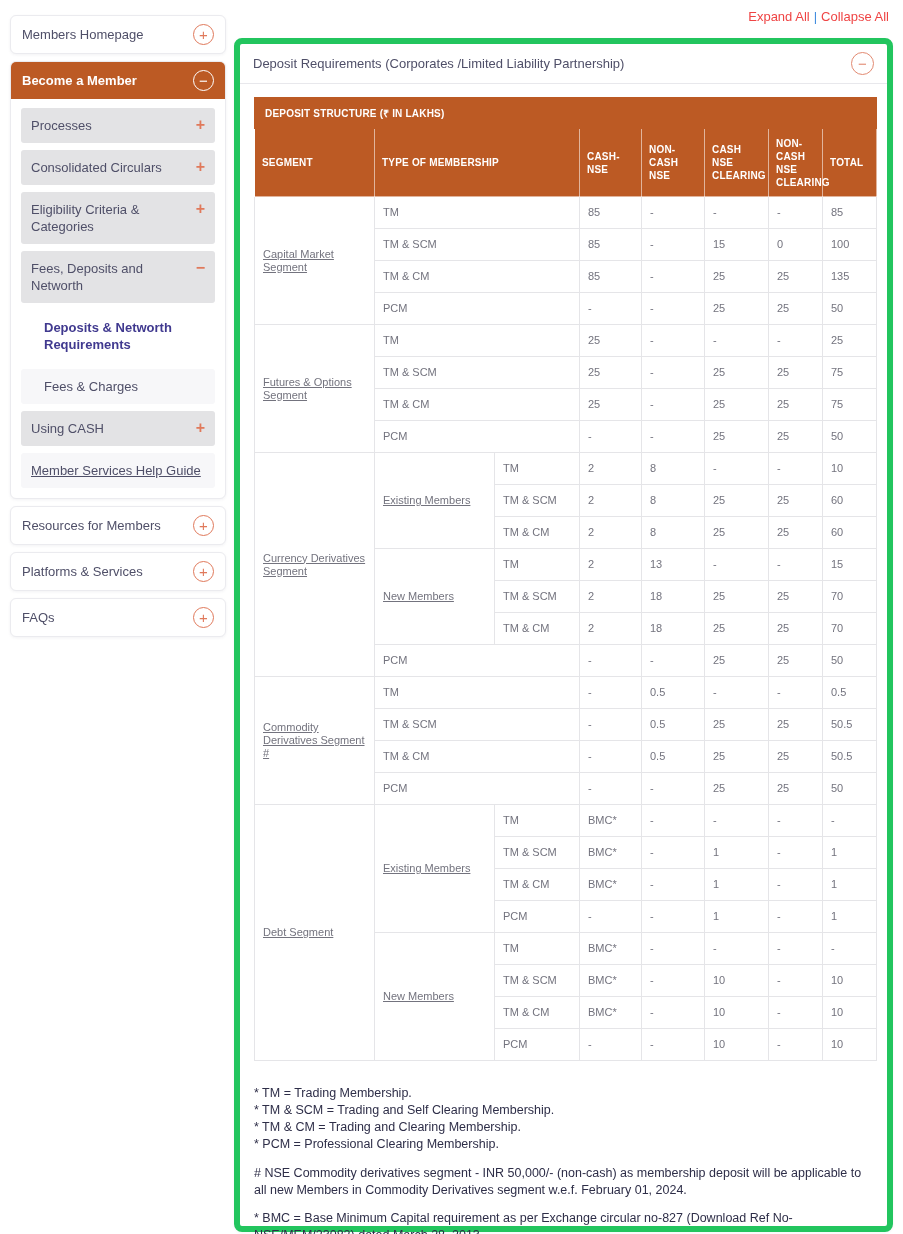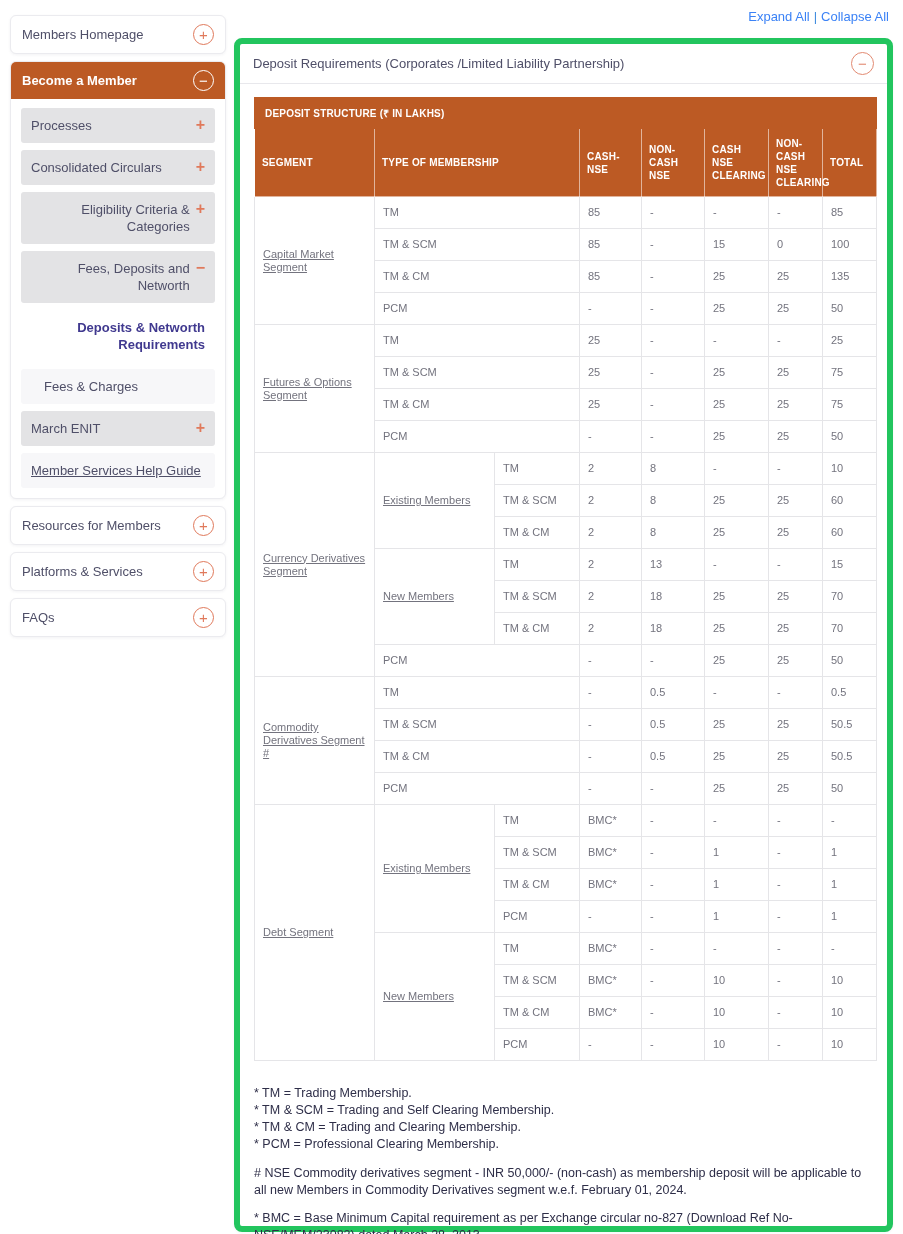--- a/index.html
+++ b/index.html
@@ -1,37 +1,37 @@
 <!DOCTYPE html>
 <html><head>
 <meta charset="utf-8">
 <style>
   * { margin:0; padding:0; box-sizing:border-box; }
   html,body { width:903px; height:1234px; background:#fff; font-family:"Liberation Sans", sans-serif; overflow:hidden; }
   a { text-decoration:none; cursor:pointer; }
 
   
-  .sidebar { position:absolute; left:10px; top:15px; width:216px;text-align:right; }
+  .sidebar { position:absolute; left:10px; top:15px; width:216px; }
   .side-card { background:#fff; border:1px solid #ebebef; border-radius:6px; box-shadow:0 1px 3px rgba(40,40,70,.06); margin-bottom:7px; overflow:hidden; }
   .side-top { display:flex; justify-content:space-between; align-items:center; padding:8px 11px; min-height:37px; font-size:13px; color:#4f4f68; cursor:pointer; }
   .circle-icon { width:21px; height:21px; border:1px solid #e0795b; border-radius:50%; color:#e0795b; display:flex; align-items:center; justify-content:center; font-size:15px; font-weight:300; line-height:1; flex:0 0 auto; }
   .side-top.active { background:#bc5a24; color:#fff; font-weight:bold; }
   .side-top.active .circle-icon { border-color:#fff; color:#fff; }
   .side-body { padding:9px 10px 10px; }
   .sub-item { display:flex; justify-content:space-between; align-items:flex-start; background:#e3e3e5; border-radius:3px; padding:9px 10px; margin-bottom:7px; font-size:13px; line-height:17px; color:#4f4f68; cursor:pointer; }
   .sub-item.light { background:#f7f7f9; }
   .sub-item .bare-icon { color:#e0795b; font-size:16px; font-weight:bold; line-height:15px; flex:0 0 auto; margin-left:6px; }
   .sub-sub { padding-left:23px; }
   .sub-sub.active-link { color:#40398f; font-weight:bold; background:#fff; }
   .sub-item:last-child { margin-bottom:0;text-decoration:underline; }
 
   
   .main { position:absolute; left:234px; top:0; width:659px; }
   .top-links { position:absolute; top:9px; right:4px; font-size:13px; color:#40398f; }
-  .top-links a { color:#3b82f6; }
+  .top-links a { color:#ef4444; }
   .top-links .sep { margin:0 4px; color:#3e8bdf; }
 
   .panel { position:absolute; top:38px; left:0; width:659px; height:1194px; background:#fff; border:6px solid #22c55e; border-radius:8px; box-shadow:0 1px 3px rgba(40,40,70,.05); }
   .panel-header { display:flex; justify-content:space-between; align-items:center; padding:8px 13px; min-height:38px; border-bottom:1px solid #e8e8ec; font-size:13px; color:#4f4f68; }
   .panel-minus { width:23px; height:23px; border:1px solid #e28a72; border-radius:50%; color:#e28a72; display:flex; align-items:center; justify-content:center; font-size:15px; cursor:pointer; flex:0 0 auto; }
 
   
   table.deposit { margin:13px 14px 0; width:622px; border-collapse:collapse; table-layout:fixed; }
   .t-caption td { background:#bc5a24; color:#fff; font-size:10px; font-weight:bold; letter-spacing:.2px; padding:5px 10px; border:1px solid #bc5a24; }
   th { background:#bc5a24; color:#fff; font-size:10px; font-weight:bold; text-align:left; vertical-align:middle; padding:6px 7px; height:68px; line-height:13px; border:1px solid rgba(255,255,255,.55); letter-spacing:.2px; }
@@ -77,21 +77,21 @@
         <span>Fees, Deposits and Networth</span>
         <span class="bare-icon">−</span>
       </div>
       <div class="sub-item sub-sub active-link">
         <span>Deposits &amp; Networth Requirements</span>
       </div>
       <div class="sub-item sub-sub light">
         <span>Fees &amp; Charges</span>
       </div>
       <div class="sub-item">
-        <span>March ENIT</span>
+        <span>Using CASH</span>
         <span class="bare-icon">+</span>
       </div>
       <div class="sub-item light">
         <span>Member Services Help Guide</span>
       </div>
     </div>
   </div>
 
   <div class="side-card">
     <div class="side-top">

